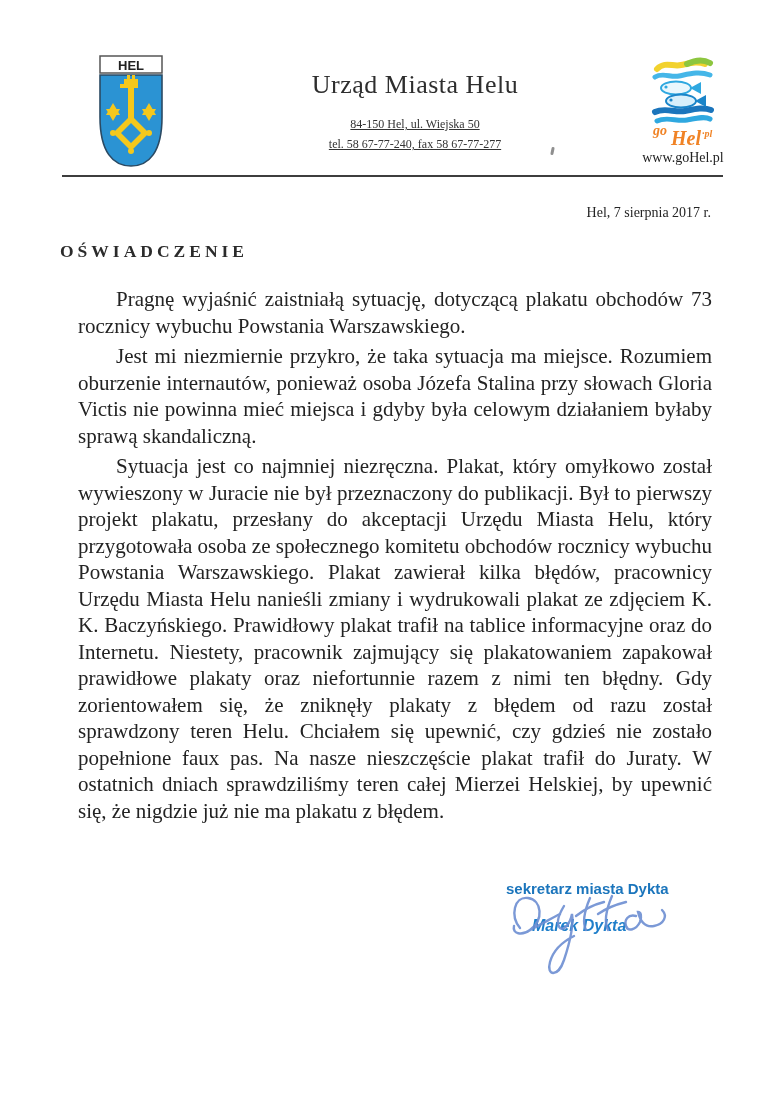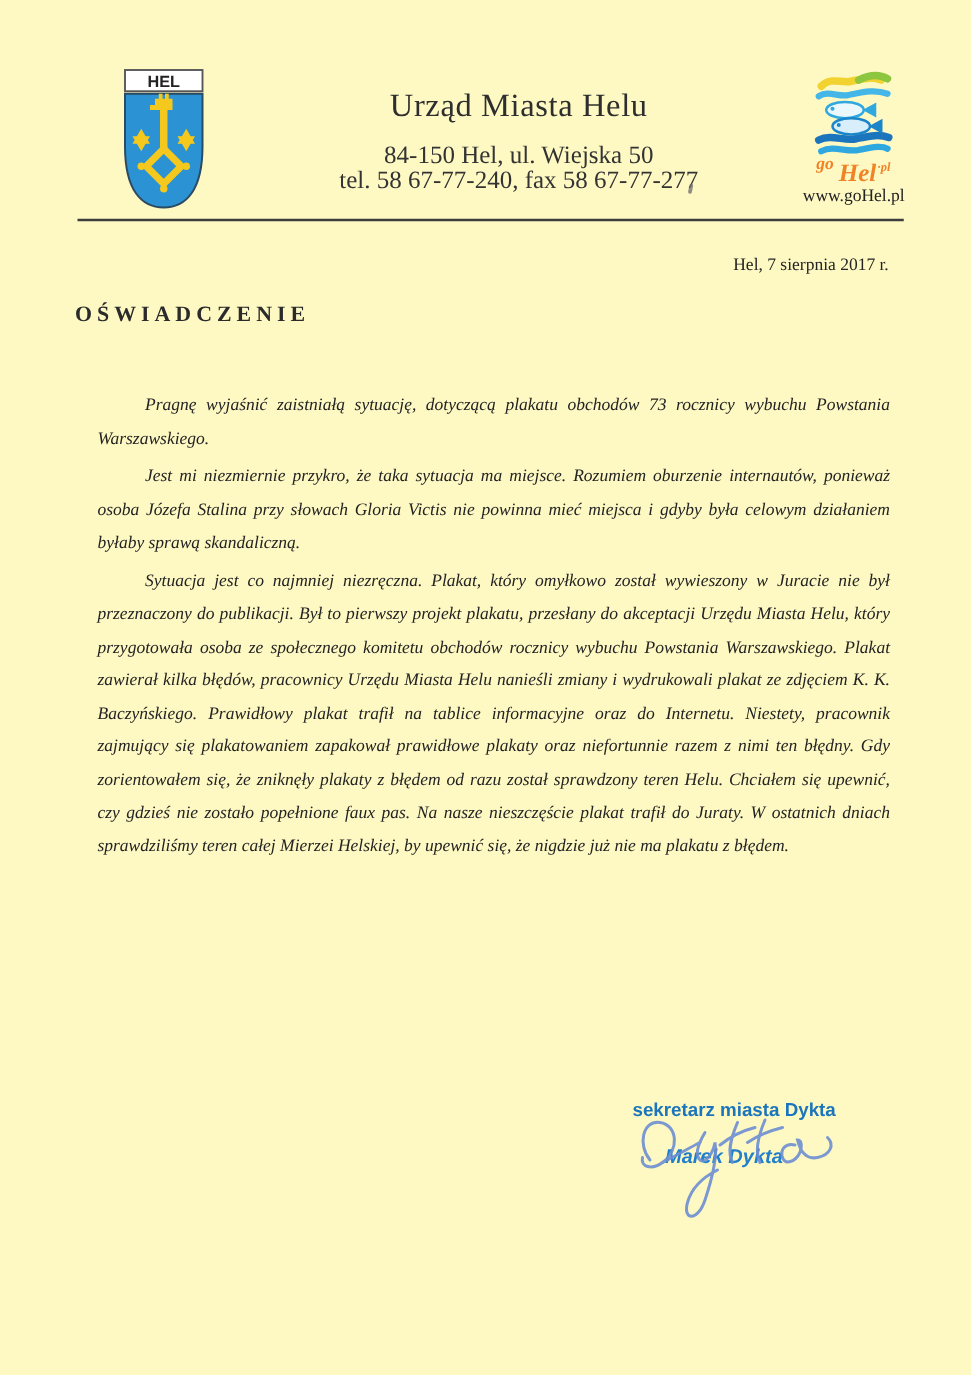--- a/index.html
+++ b/index.html
@@ -1,55 +1,55 @@
 <!DOCTYPE html>
 <html lang="pl"><head>
 <meta charset="utf-8">
 <title>Oświadczenie — Urząd Miasta Helu</title>
 <style>
   html,body{margin:0;padding:0;background:#9a9a9a;}
   .page{
     position:relative;
     width:777px;height:1100px;
     margin:0 auto;
-    background:#fef9c3;
+    background:#ffffff;
     font-family:"Liberation Serif", serif;
     color:#1f1f1f;
     overflow:hidden;
     box-shadow:0 0 8px rgba(0,0,0,.4);
   }
   
   .crest{position:absolute;left:97px;top:55px;width:68px;height:116px;}
   .org-block{position:absolute;left:230px;top:70px;width:370px;text-align:center;}
   .org-name{
     font-size:26px;font-weight:normal;letter-spacing:.5px;
     color:#2e2e2e;margin:0 0 14px 0;
   }
-  .org-address{font-size:20px;line-height:20px;color:#333;}
+  .org-address{font-size:12px;line-height:20px;color:#333;text-decoration:underline;}
   .logo-block{position:absolute;left:628px;top:56px;width:110px;text-align:center;}
   .logo-svg{display:block;margin:0 auto;}
   .website{font-size:14px;color:#222;margin-top:2px;white-space:nowrap;}
   .rule{position:absolute;left:62px;top:175px;width:661px;height:2px;background:#3d3d3d;}
   .artifact{
     position:absolute;left:551px;top:147px;width:3px;height:8px;
     background:#6a6a6a;border-radius:2px;transform:rotate(12deg);opacity:.75;
   }
   
   .date-line{
     position:absolute;right:66px;top:205px;
     font-size:14px;color:#242424;margin-left:41px;
   }
   .letter-title{
     position:absolute;left:60px;top:241px;width:642px;
     text-align:left;font-size:17.5px;font-weight:bold;
     letter-spacing:4px;color:#2b2b2b;
   }
   .body-text{
-    position:absolute;left:78px;top:312px;width:634px;
-    font-size:14px;line-height:26.5px;text-align:justify;color:#232323;font-style:italic;
+    position:absolute;left:78px;top:286px;width:634px;
+    font-size:21px;line-height:26.5px;text-align:justify;color:#232323;
   }
   .body-text p{margin:0 0 4px 0;text-indent:38px;}
   
   .signature{position:absolute;left:498px;top:878px;width:215px;height:110px;
     font-family:"Liberation Sans", sans-serif;}
   .sig-role{position:absolute;left:8px;top:2px;font-size:15px;font-weight:bold;color:#1b75bc;white-space:nowrap;}
   .sig-name{position:absolute;left:34px;top:39px;font-size:16px;font-weight:bold;font-style:italic;color:#1f7fca;white-space:nowrap;}
   .sig-hand{position:absolute;left:0px;top:8px;}
 </style>
 </head>

